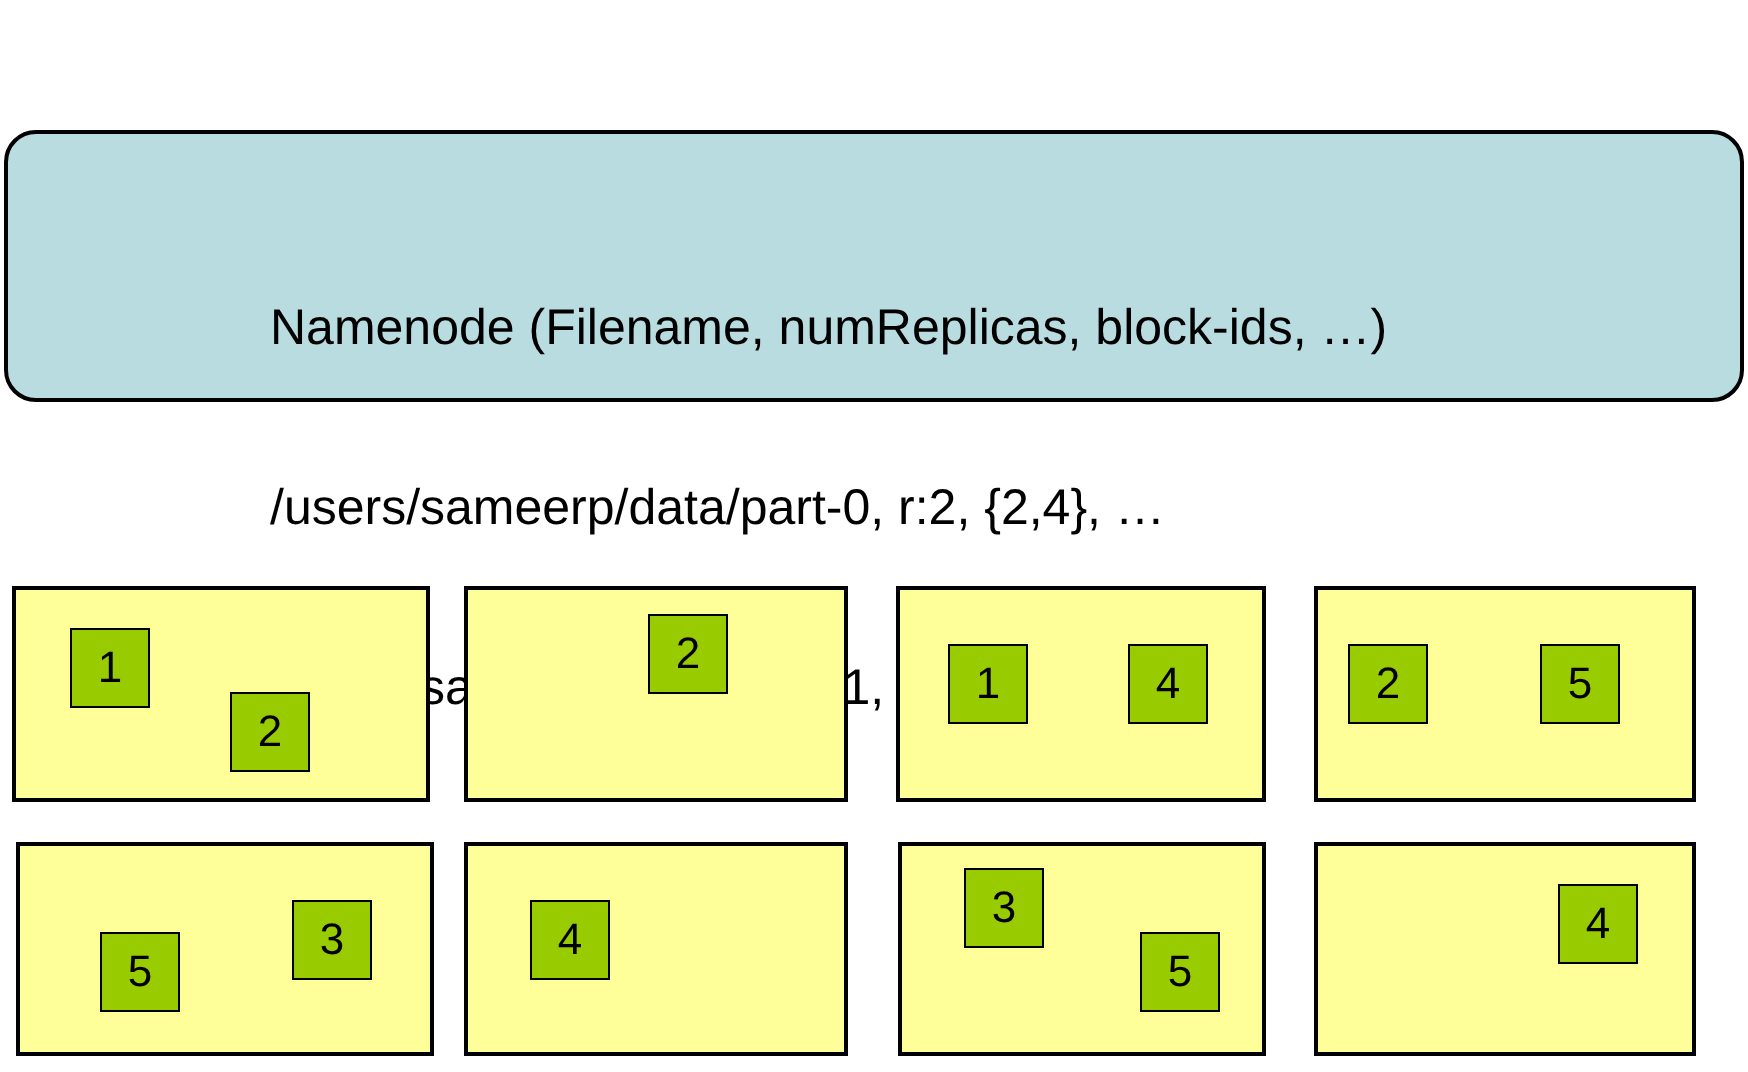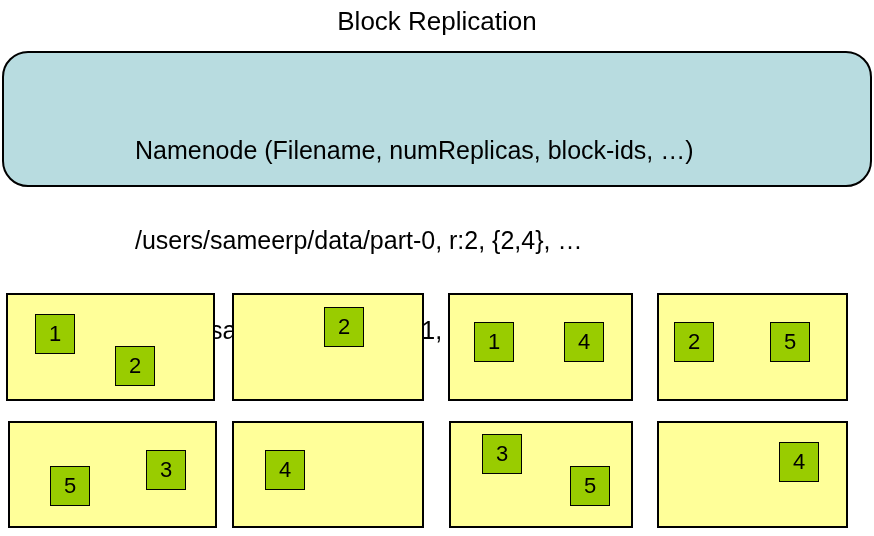--- a/index.html
+++ b/index.html
@@ -18,26 +18,26 @@
     left: 0;
     width: 100%;
     text-align: center;
     font-size: 26px;
     line-height: 28px;
     color: #000000;
   }
   .namenode {
     position: absolute;
     left: 2px;
-    top: 51px;
+    top: 65px;
     width: 866px;
     height: 132px;
     background: var(--namenode_fill, #b8dce0);
     border: 2px solid var(--border_color, #000000);
-    border-radius: 26px;
+    border-radius: 16px;
   }
   .nn-lines {
     position: absolute;
     left: 131px;
     top: 22px;
     font-size: 25px;
     line-height: 30px;
     white-space: pre;
   }
   .subtitle {
@@ -71,21 +71,20 @@
     justify-content: center;
     font-size: 22px;
     line-height: 22px;
   }
 </style>
 </head>
 <body>
 
 <div class="page">
 
-  <div class="title">Block Replication</div>
 
   <div class="namenode">
     <div class="nn-lines">
       <div>Namenode (Filename, numReplicas, block-ids, …)</div>
       <div>/users/sameerp/data/part-0, r:2, {2,4}, …</div>
       <div>/users/sameerp/data/part-1, r:3, {2,4,5}, …</div>
     </div>
   </div>
 
 

